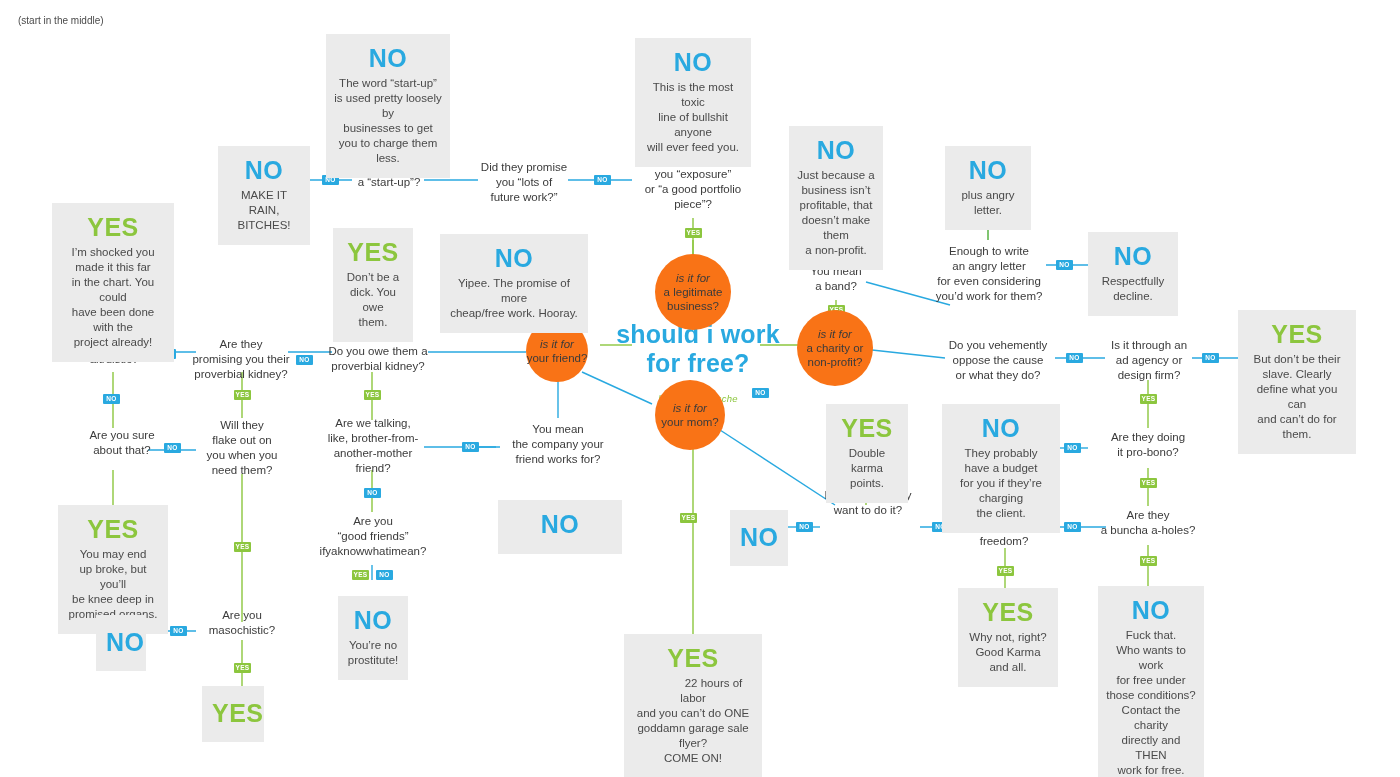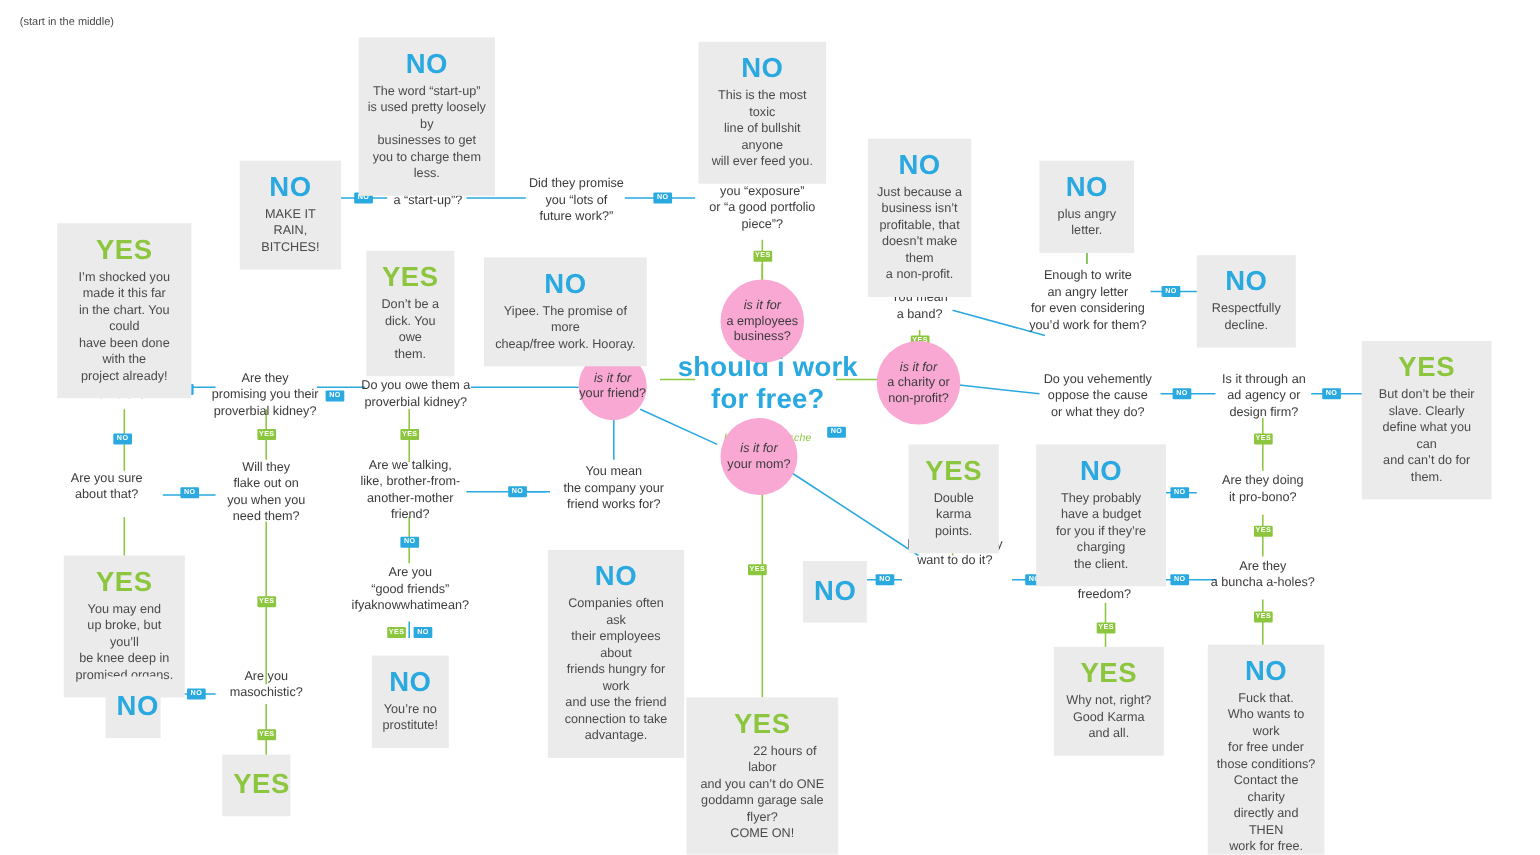--- a/index.html
+++ b/index.html
@@ -74,21 +74,21 @@
     width: 17px;
     border-radius: 1px;
   }
   .chip.no { background: #29a9e0; }
   .chip.yes { background: #8cc63e; }
 
   
   .hub {
     position: absolute;
     border-radius: 50%;
-    background: #f9a8d4;
+    background: #f97316;
     display: flex;
     align-items: center;
     justify-content: center;
     text-align: center;
   }
   .hub .inner {
     font-size: 11.5px;
     line-height: 14px;
     color: #3b3b3b;
   }
@@ -281,21 +281,21 @@
   <div class="hub" style="left:526px; top:320px; width:62px; height:62px;">
     <div class="inner">
       <span class="ital">is it for</span>
       <span>your friend?</span>
     </div>
   </div>
 
   <div class="hub" style="left:655px; top:254px; width:76px; height:76px;">
     <div class="inner">
       <span class="ital">is it for</span>
-      <span>a employees</span>
+      <span>a legitimate</span>
       <span>business?</span>
     </div>
   </div>
 
   <div class="hub" style="left:797px; top:310px; width:76px; height:76px;">
     <div class="inner">
       <span class="ital">is it for</span>
       <span>a charity or</span>
       <span>non-profit?</span>
     </div>
@@ -341,21 +341,21 @@
   <div class="node qnode" style="left:498px; top:422px; width:120px; white-space:pre-line;">You mean
 the company your
 friend works for?</div>
   <div class="node qnode" style="left:326px; top:344px; width:104px; white-space:pre-line;">Do you owe them a
 proverbial kidney?</div>
   <div class="node qnode" style="left:186px; top:337px; width:110px; white-space:pre-line;">Are they
 promising you their
 proverbial kidney?</div>
   <div class="node qnode" style="left:76px; top:337px; width:76px; white-space:pre-line;">Are you
 altruistic?</div>
-  <div class="node qnode" style="left:55px; top:428px; width:84px; white-space:pre-line;">Are you sure
+  <div class="node qnode" style="left:80px; top:428px; width:84px; white-space:pre-line;">Are you sure
 about that?</div>
   <div class="node qnode" style="left:200px; top:608px; width:84px; white-space:pre-line;">Are you
 masochistic?</div>
   <div class="node qnode" style="left:318px; top:416px; width:110px; white-space:pre-line;">Are we talking,
 like, brother-from-
 another-mother
 friend?</div>
   <div class="node qnode" style="left:188px; top:418px; width:108px; white-space:pre-line;">Will they
 flake out on
 you when you
@@ -449,26 +449,20 @@
     <span style="white-space:pre-line;">Double karma
 points.</span>
   </div>
 
   <div class="node box no headonly" style="left:730px; top:510px; width:58px;">
     <span class="head">NO</span>
   </div>
 
   <div class="node box no" style="left:498px; top:500px; width:124px;">
     <span class="head">NO</span>
-    <span style="white-space:pre-line;">Companies often ask
-their employees about
-friends hungry for work
-and use the friend
-connection to take
-advantage.</span>
   </div>
 
   <div class="node box yes" style="left:624px; top:634px; width:138px;">
     <span class="head">YES</span>
     <span style="white-space:pre-line;margin-left:41px;">22 hours of labor
 and you can’t do ONE
 goddamn garage sale flyer?
 COME ON!</span>
   </div>
 

